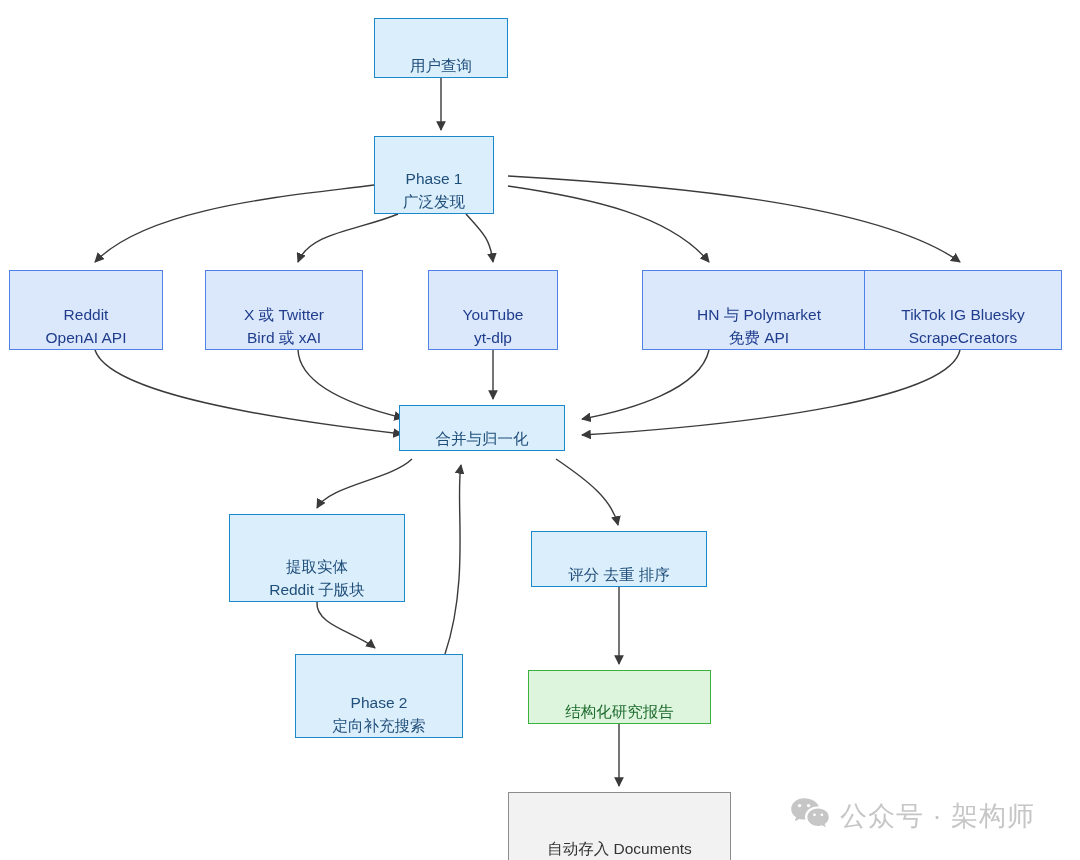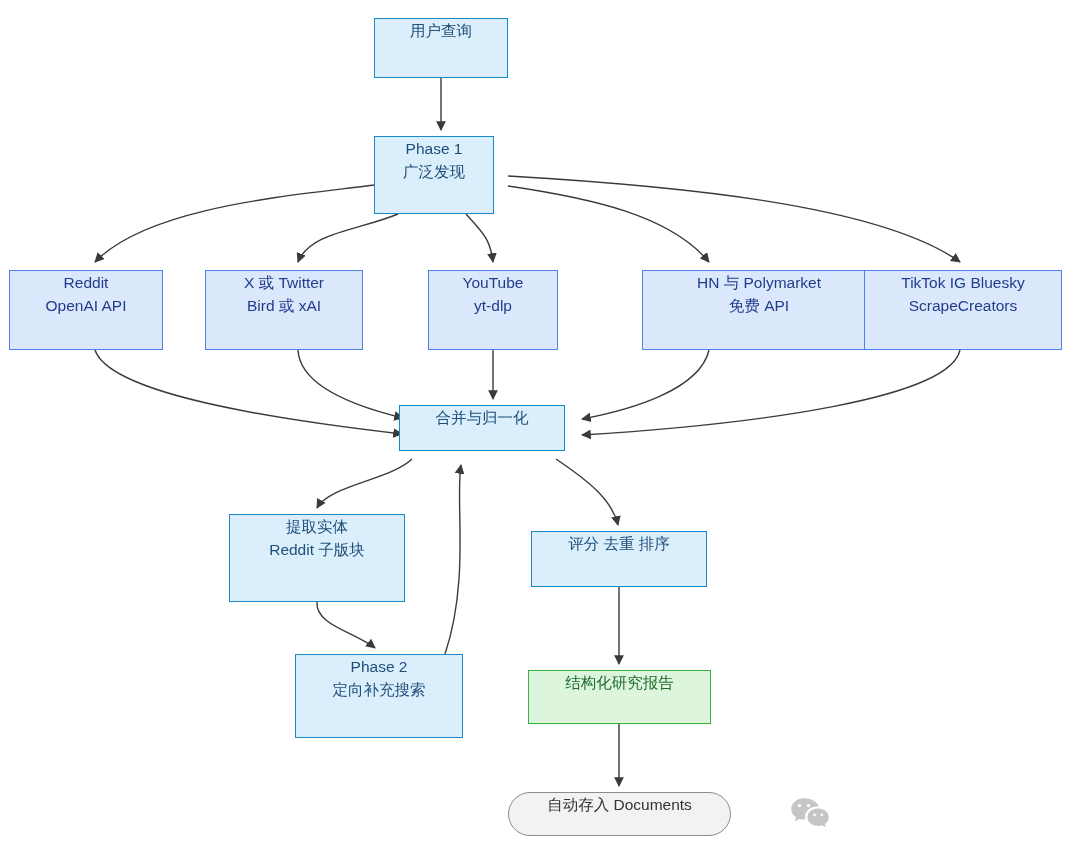--- a/index.html
+++ b/index.html
@@ -25,21 +25,21 @@
     width: 1080px;
     height: 860px;
     pointer-events: none;
   }
   .node {
     position: absolute;
     box-sizing: border-box;
     display: flex;
     flex-direction: column;
     align-items: center;
-    justify-content: flex-start;
+    justify-content: flex-end;
     text-align: center;
     line-height: 1.5;
     font-size: 15.5px;
     border-width: 1.6px;
     border-style: solid;
     z-index: 2;
   }
   .node .line {
     display: block;
     white-space: nowrap;
@@ -173,30 +173,31 @@
 
   <div class="node n-blue-dark" style="left:295px; top:654px; width:168px; height:84px;">
     <span class="line">Phase 2</span>
     <span class="line">定向补充搜索</span>
   </div>
 
   <div class="node n-green" style="left:528px; top:670px; width:183px; height:54px;">
     <span class="line">结构化研究报告</span>
   </div>
 
-  <div class="node n-grey" style="left:508px; top:792px; width:223px; height:44px;border-radius:26px;">
+  <div class="node n-grey" style="left:508px; top:792px; width:223px; height:69px;">
     <span class="line">自动存入 Documents</span>
   </div>
 
   <div id="watermark" style="left:790px; top:796px;">
     <span style="display:inline-block;">
       <svg width="40" height="32" viewBox="0 0 40 32" aria-hidden="true">
         <path d="M14.2 2.2C7.0 2.2 1.2 7.0 1.2 12.9c0 3.4 1.9 6.4 4.9 8.4l-1.3 4.0 4.6-2.4c1.5 0.4 3.1 0.7 4.8 0.7 0.4 0 0.8 0 1.2-0.05-0.3-0.9-0.4-1.8-0.4-2.7 0-5.7 5.5-10.3 12.4-10.3 0.5 0 0.9 0.02 1.4 0.07C27.6 6.0 21.6 2.2 14.2 2.2z" fill="#c6c6c6"></path>
         <circle cx="9.6" cy="9.6" r="1.7" fill="#ffffff"></circle>
         <circle cx="18.6" cy="9.6" r="1.7" fill="#ffffff"></circle>
         <path d="M38.8 21.2c0-4.8-4.8-8.7-10.7-8.7S17.4 16.4 17.4 21.2s4.8 8.7 10.7 8.7c1.3 0 2.6-0.2 3.8-0.6l3.9 2.0-1.1-3.3C37.2 26.3 38.8 23.9 38.8 21.2z" fill="#c6c6c6"></path>
         <circle cx="24.5" cy="18.8" r="1.4" fill="#ffffff"></circle>
         <circle cx="31.9" cy="18.8" r="1.4" fill="#ffffff"></circle>
       </svg>
     </span>
+    <span class="wm-text">公众号 · 架构师</span>
   </div>
 
 </div>
 
 </body></html>

